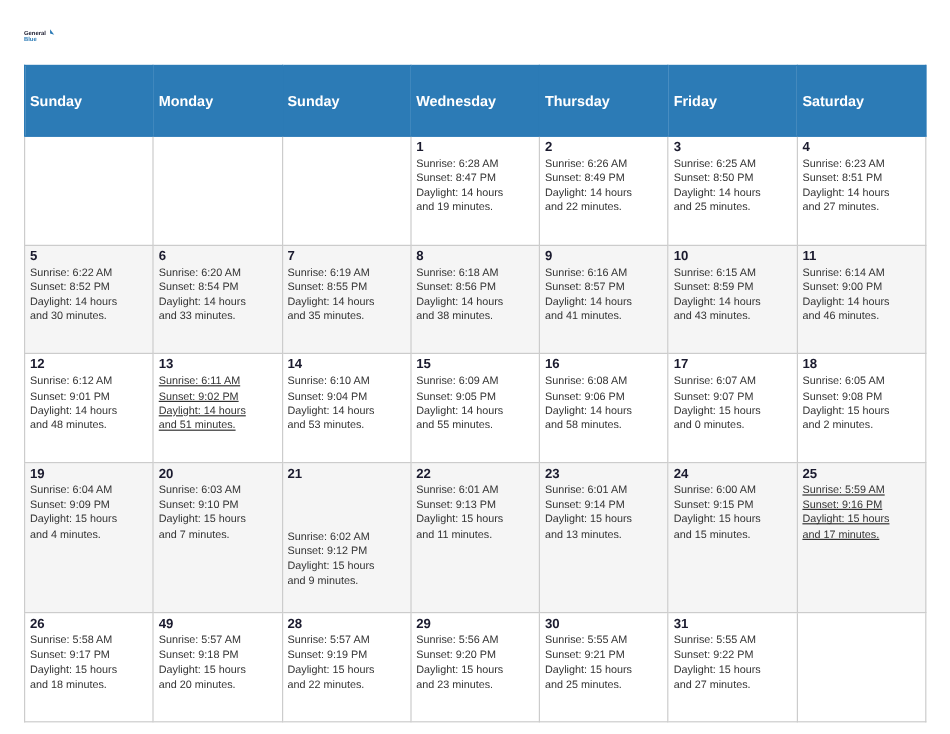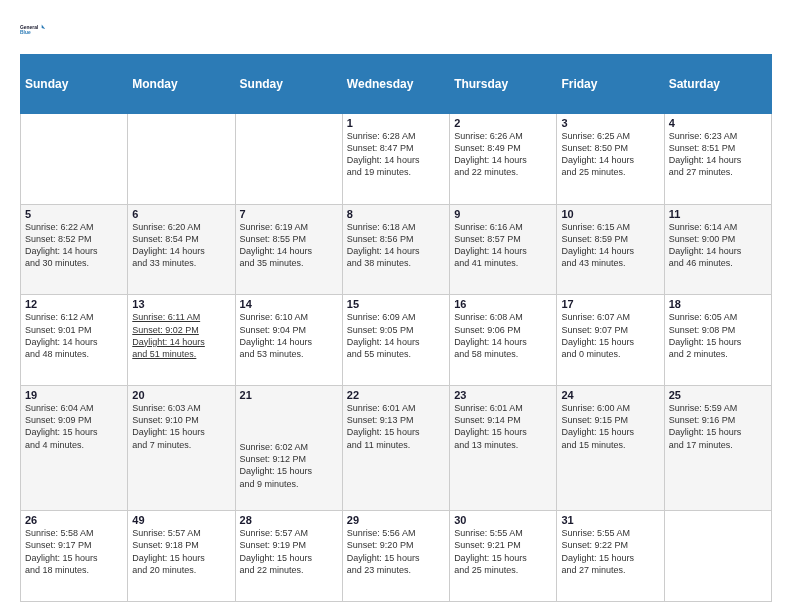--- a/index.html
+++ b/index.html
@@ -291,21 +291,21 @@
           </td>
           <td>
             <span class="day-num">24</span>
             <div class="day-info" style="white-space: pre-line;">Sunrise: 6:00 AM
 Sunset: 9:15 PM
 Daylight: 15 hours
 and 15 minutes.</div>
           </td>
           <td>
             <span class="day-num">25</span>
-            <div class="day-info" style="white-space: pre-line;">Sunrise: 5:59 AM
+            <div class="day-info" style="white-space: pre-line; text-decoration: underline;">Sunrise: 5:59 AM
 Sunset: 9:16 PM
 Daylight: 15 hours
 and 17 minutes.</div>
           </td>
         </tr>
         <tr>
           <td>
             <span class="day-num">26</span>
             <div class="day-info" style="white-space: pre-line;">Sunrise: 5:58 AM
 Sunset: 9:17 PM

